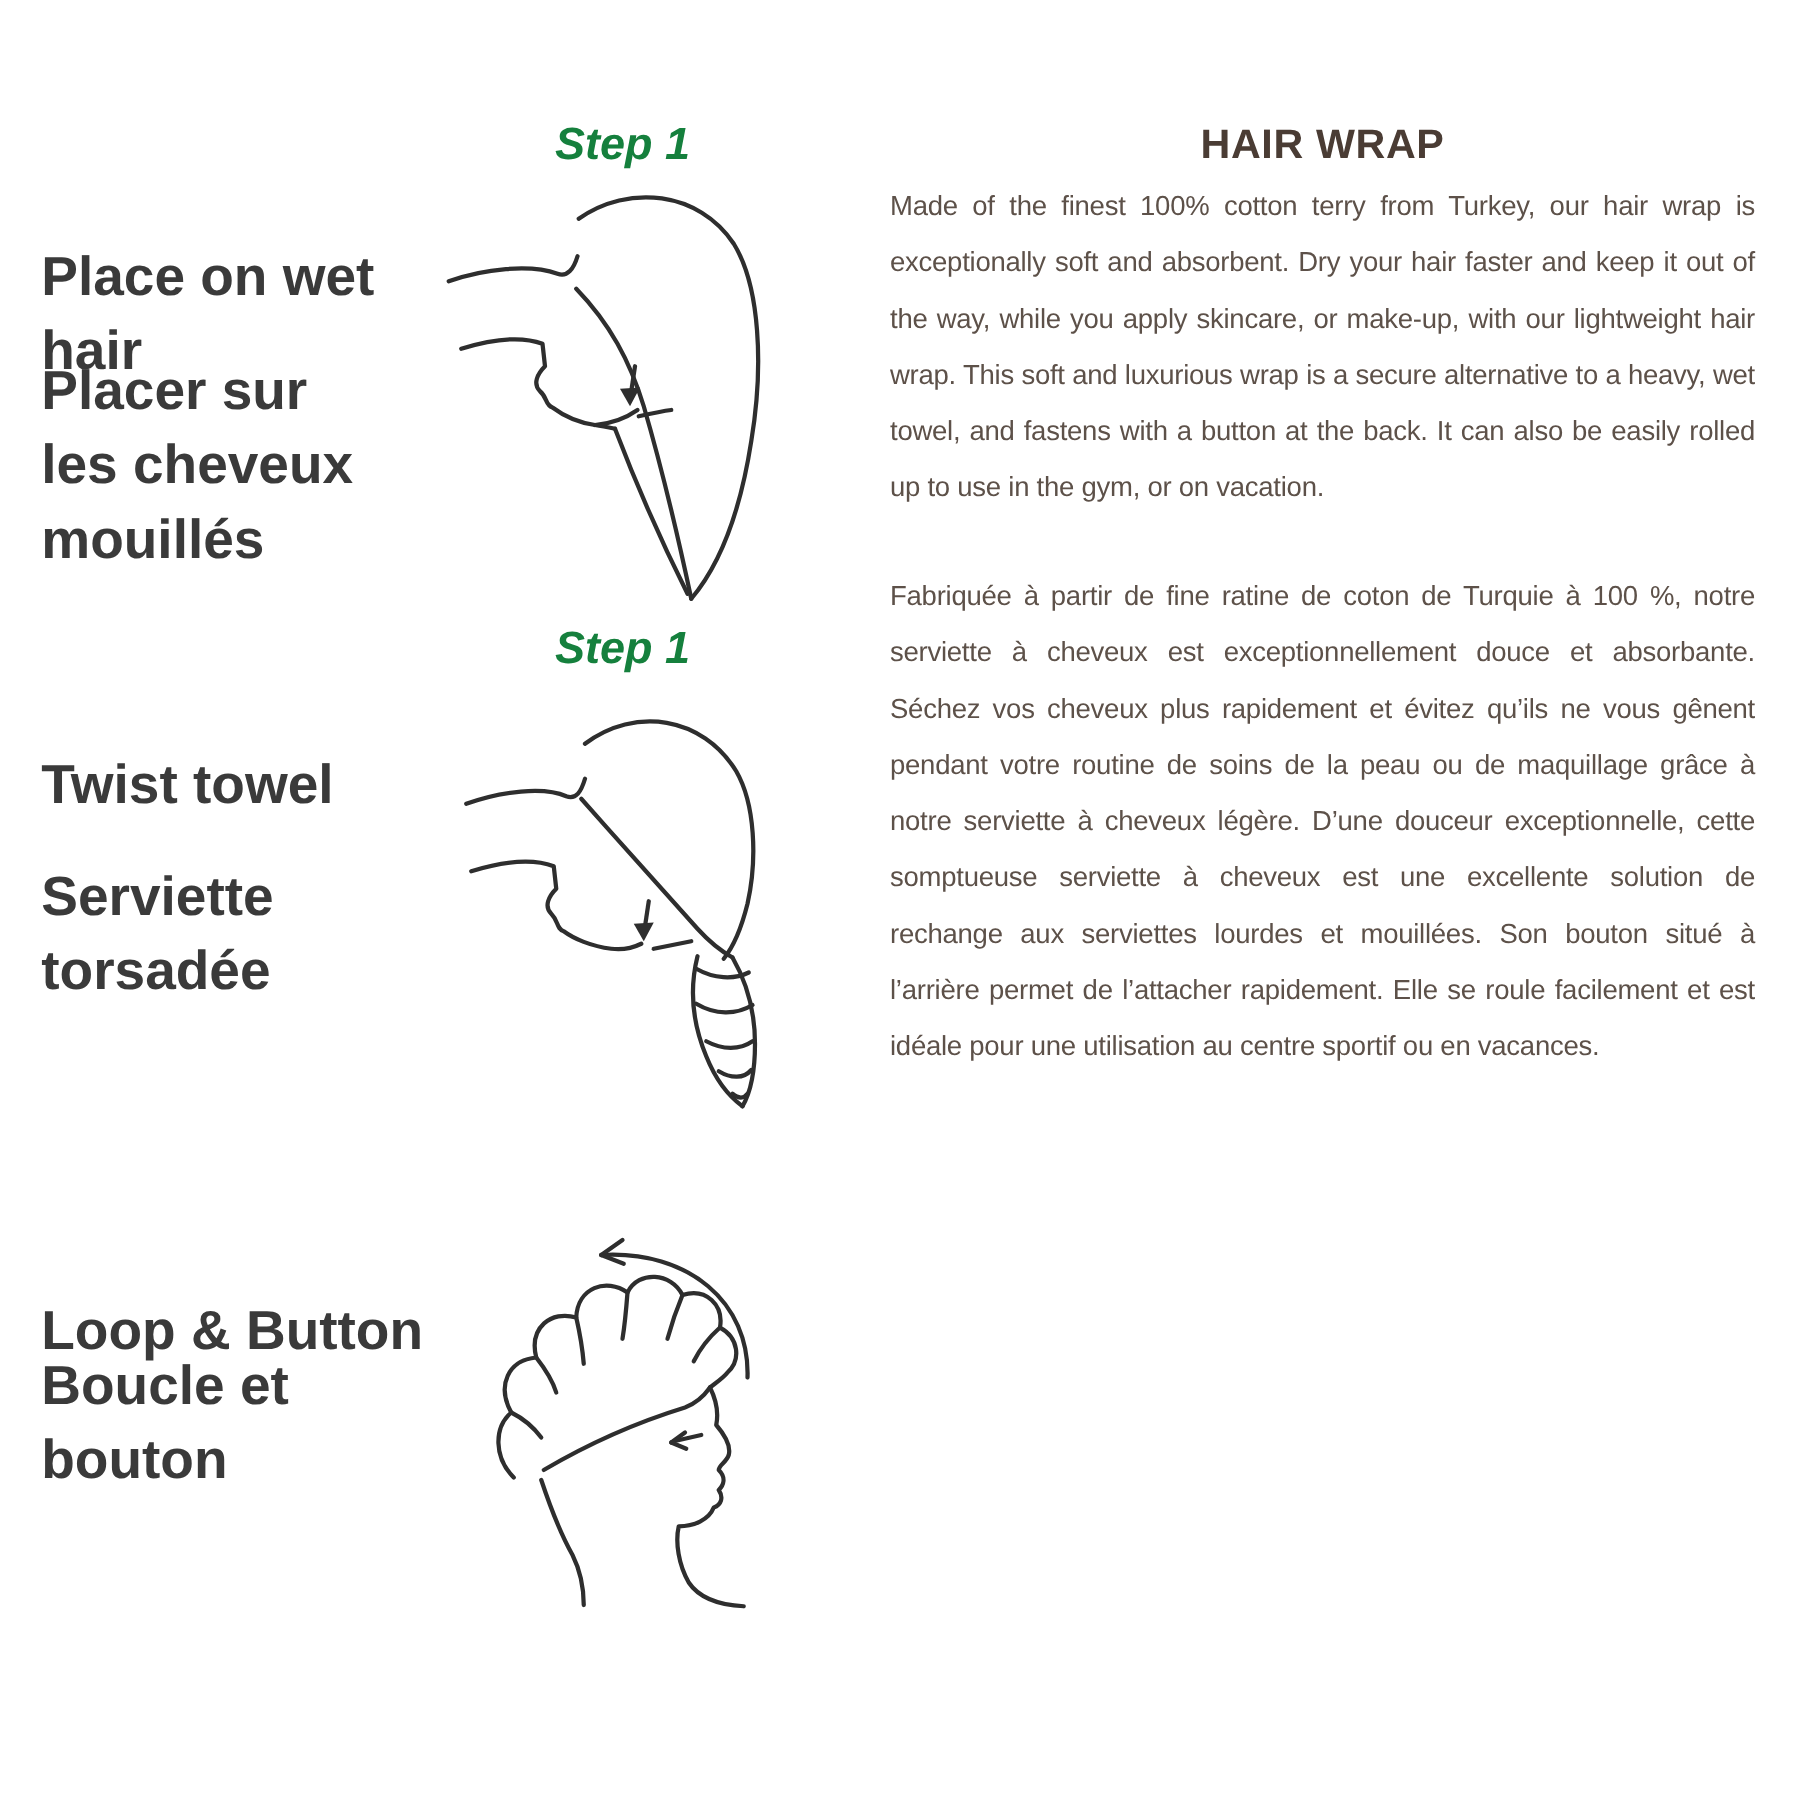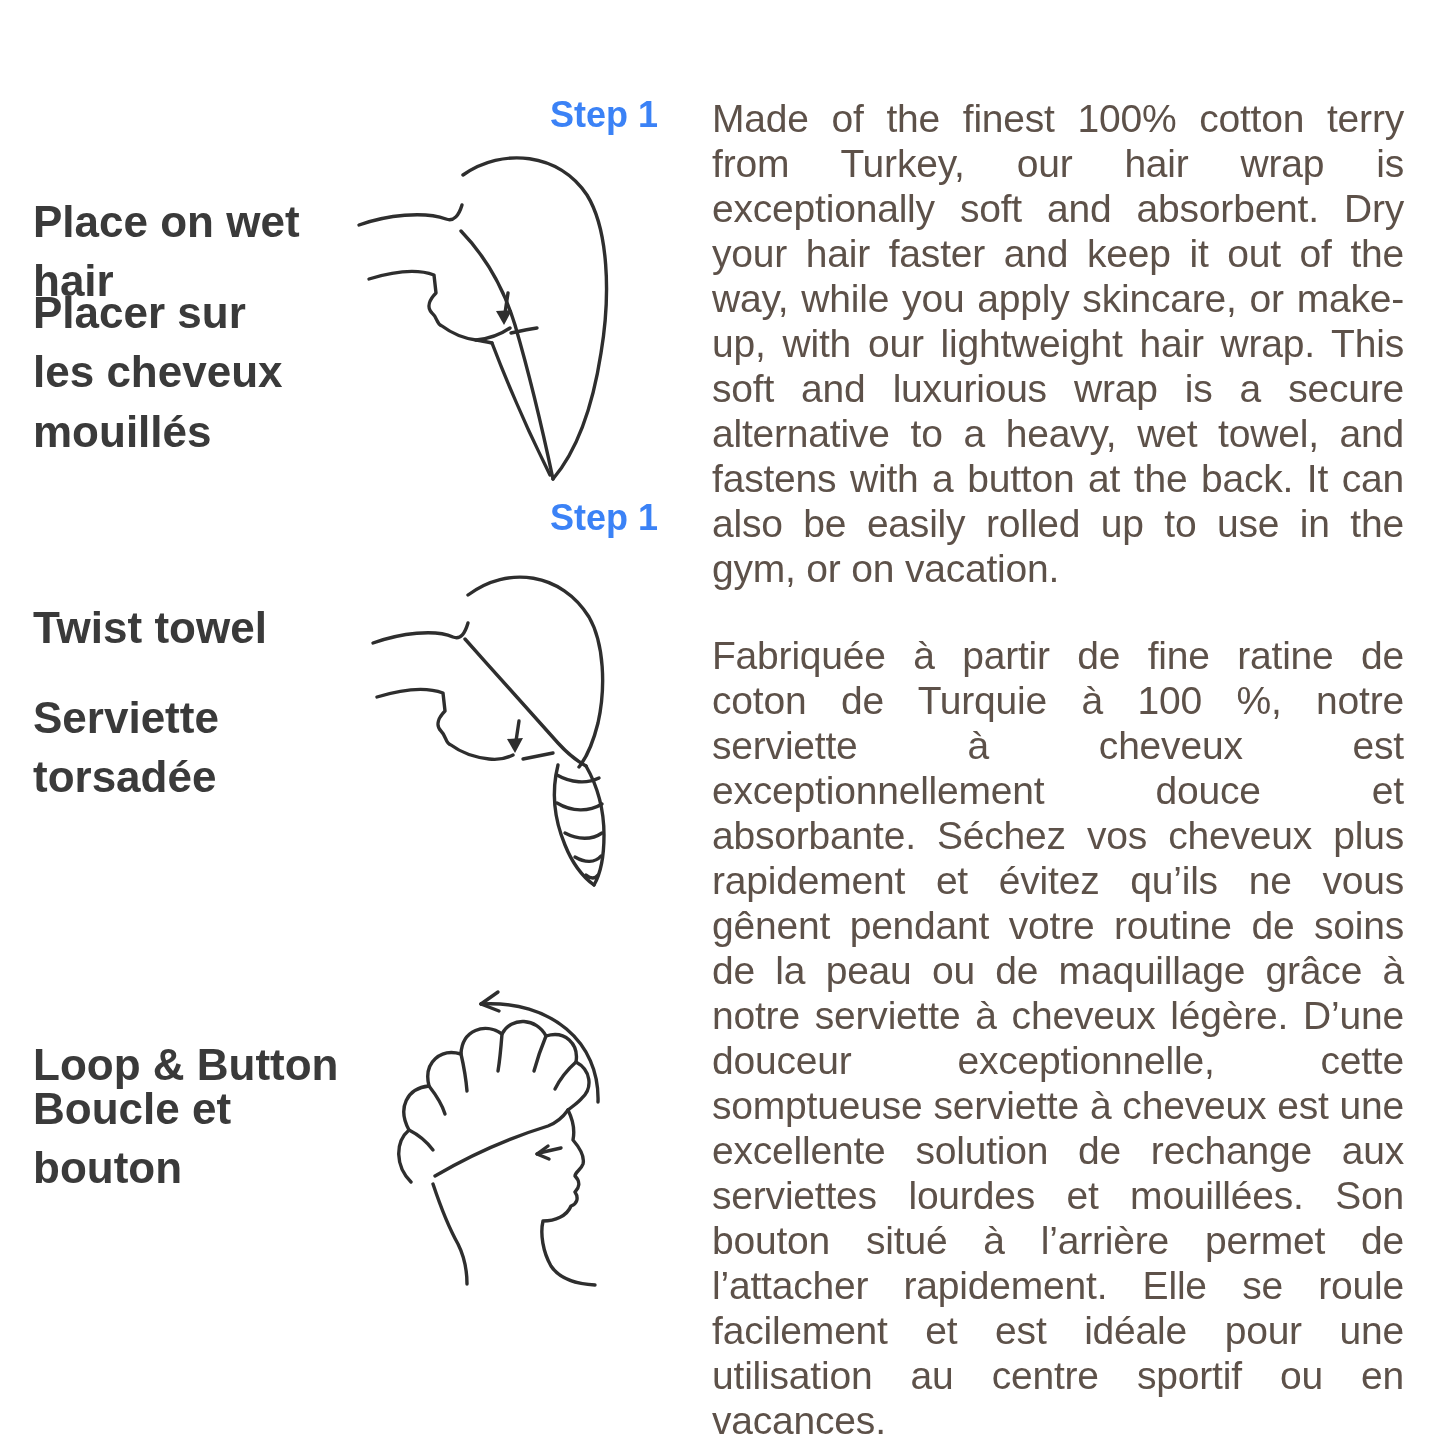--- a/index.html
+++ b/index.html
@@ -1,42 +1,42 @@
 <!DOCTYPE html>
 <html><head>
 <meta charset="utf-8">
 <style>
   html,body { margin:0; padding:0; background:#ffffff; }
   .canvas {
     position:relative; width:1445px; height:1445px; background:#ffffff;
     font-family:"Liberation Sans","DejaVu Sans",sans-serif; overflow:hidden;
   }
   .step-title {
-    position:absolute; left:338px; width:320px; text-align:right;
-    font-size:36px; font-weight:700; color:#3b82f6;
+    position:absolute; left:338px; width:320px; text-align:center;
+    font-size:36px; font-weight:700; color:#15803d;font-style:italic;
   }
   .illus { position:absolute; left:345px; }
   .illus path, .illus line {
     fill:none; stroke:#2e2e2e; stroke-width:3.4;
     stroke-linecap:round; stroke-linejoin:round;
   }
   .illus path.solid { fill:#2e2e2e; stroke:none; }
   .side-label {
     position:absolute; left:33px; font-size:44px; font-weight:600;
     color:#3a3a3a; line-height:1.35;
   }
   .right-col {
     position:absolute; left:712px; top:96px; width:692px; color:#5d5149;
   }
   .right-col h2 {
     margin:0 0 8px 0; text-align:center; font-size:33px; font-weight:700;
     color:#4a3c34; letter-spacing:0.5px;
   }
   .right-col p {
-    margin:0 0 42px 0; font-size:39px; line-height:45px;
+    margin:0 0 42px 0; font-size:22px; line-height:45px;
     text-align:justify; text-justify:inter-word; letter-spacing:-0.2px;
   }
 </style>
 </head>
 <body>
 
 <div class="canvas">
 
   <div class="step-title" style="top:94px">Step 1</div>
 
@@ -116,17 +116,18 @@
       <path d="M 216 208 L 194 213"></path>
       <path d="M 192 214 L 203 206"></path>
       <path d="M 192 214 L 204 219"></path>
     </g>
   </svg>
 
   <div class="side-label" style="top:1035px; width:320px">Loop &amp; Button</div>
   <div class="side-label" style="top:1079px; width:340px">Boucle et bouton</div>
 
   <div class="right-col">
+    <h2>HAIR WRAP</h2>
     <p>Made of the finest 100% cotton terry from Turkey, our hair wrap is exceptionally soft and absorbent. Dry your hair faster and keep it out of the way, while you apply skincare, or make-up, with our lightweight hair wrap. This soft and luxurious wrap is a secure alternative to a heavy, wet towel, and fastens with a button at the back. It can also be easily rolled up to use in the gym, or on vacation.</p>
     <p>Fabriquée à partir de fine ratine de coton de Turquie à 100 %, notre serviette à cheveux est exceptionnellement douce et absorbante. Séchez vos cheveux plus rapidement et évitez qu’ils ne vous gênent pendant votre routine de soins de la peau ou de maquillage grâce à notre serviette à cheveux légère. D’une douceur exceptionnelle, cette somptueuse serviette à cheveux est une excellente solution de rechange aux serviettes lourdes et mouillées. Son bouton situé à l’arrière permet de l’attacher rapidement. Elle se roule facilement et est idéale pour une utilisation au centre sportif ou en vacances.</p>
   </div>
 
 </div>
 
 </body></html>

